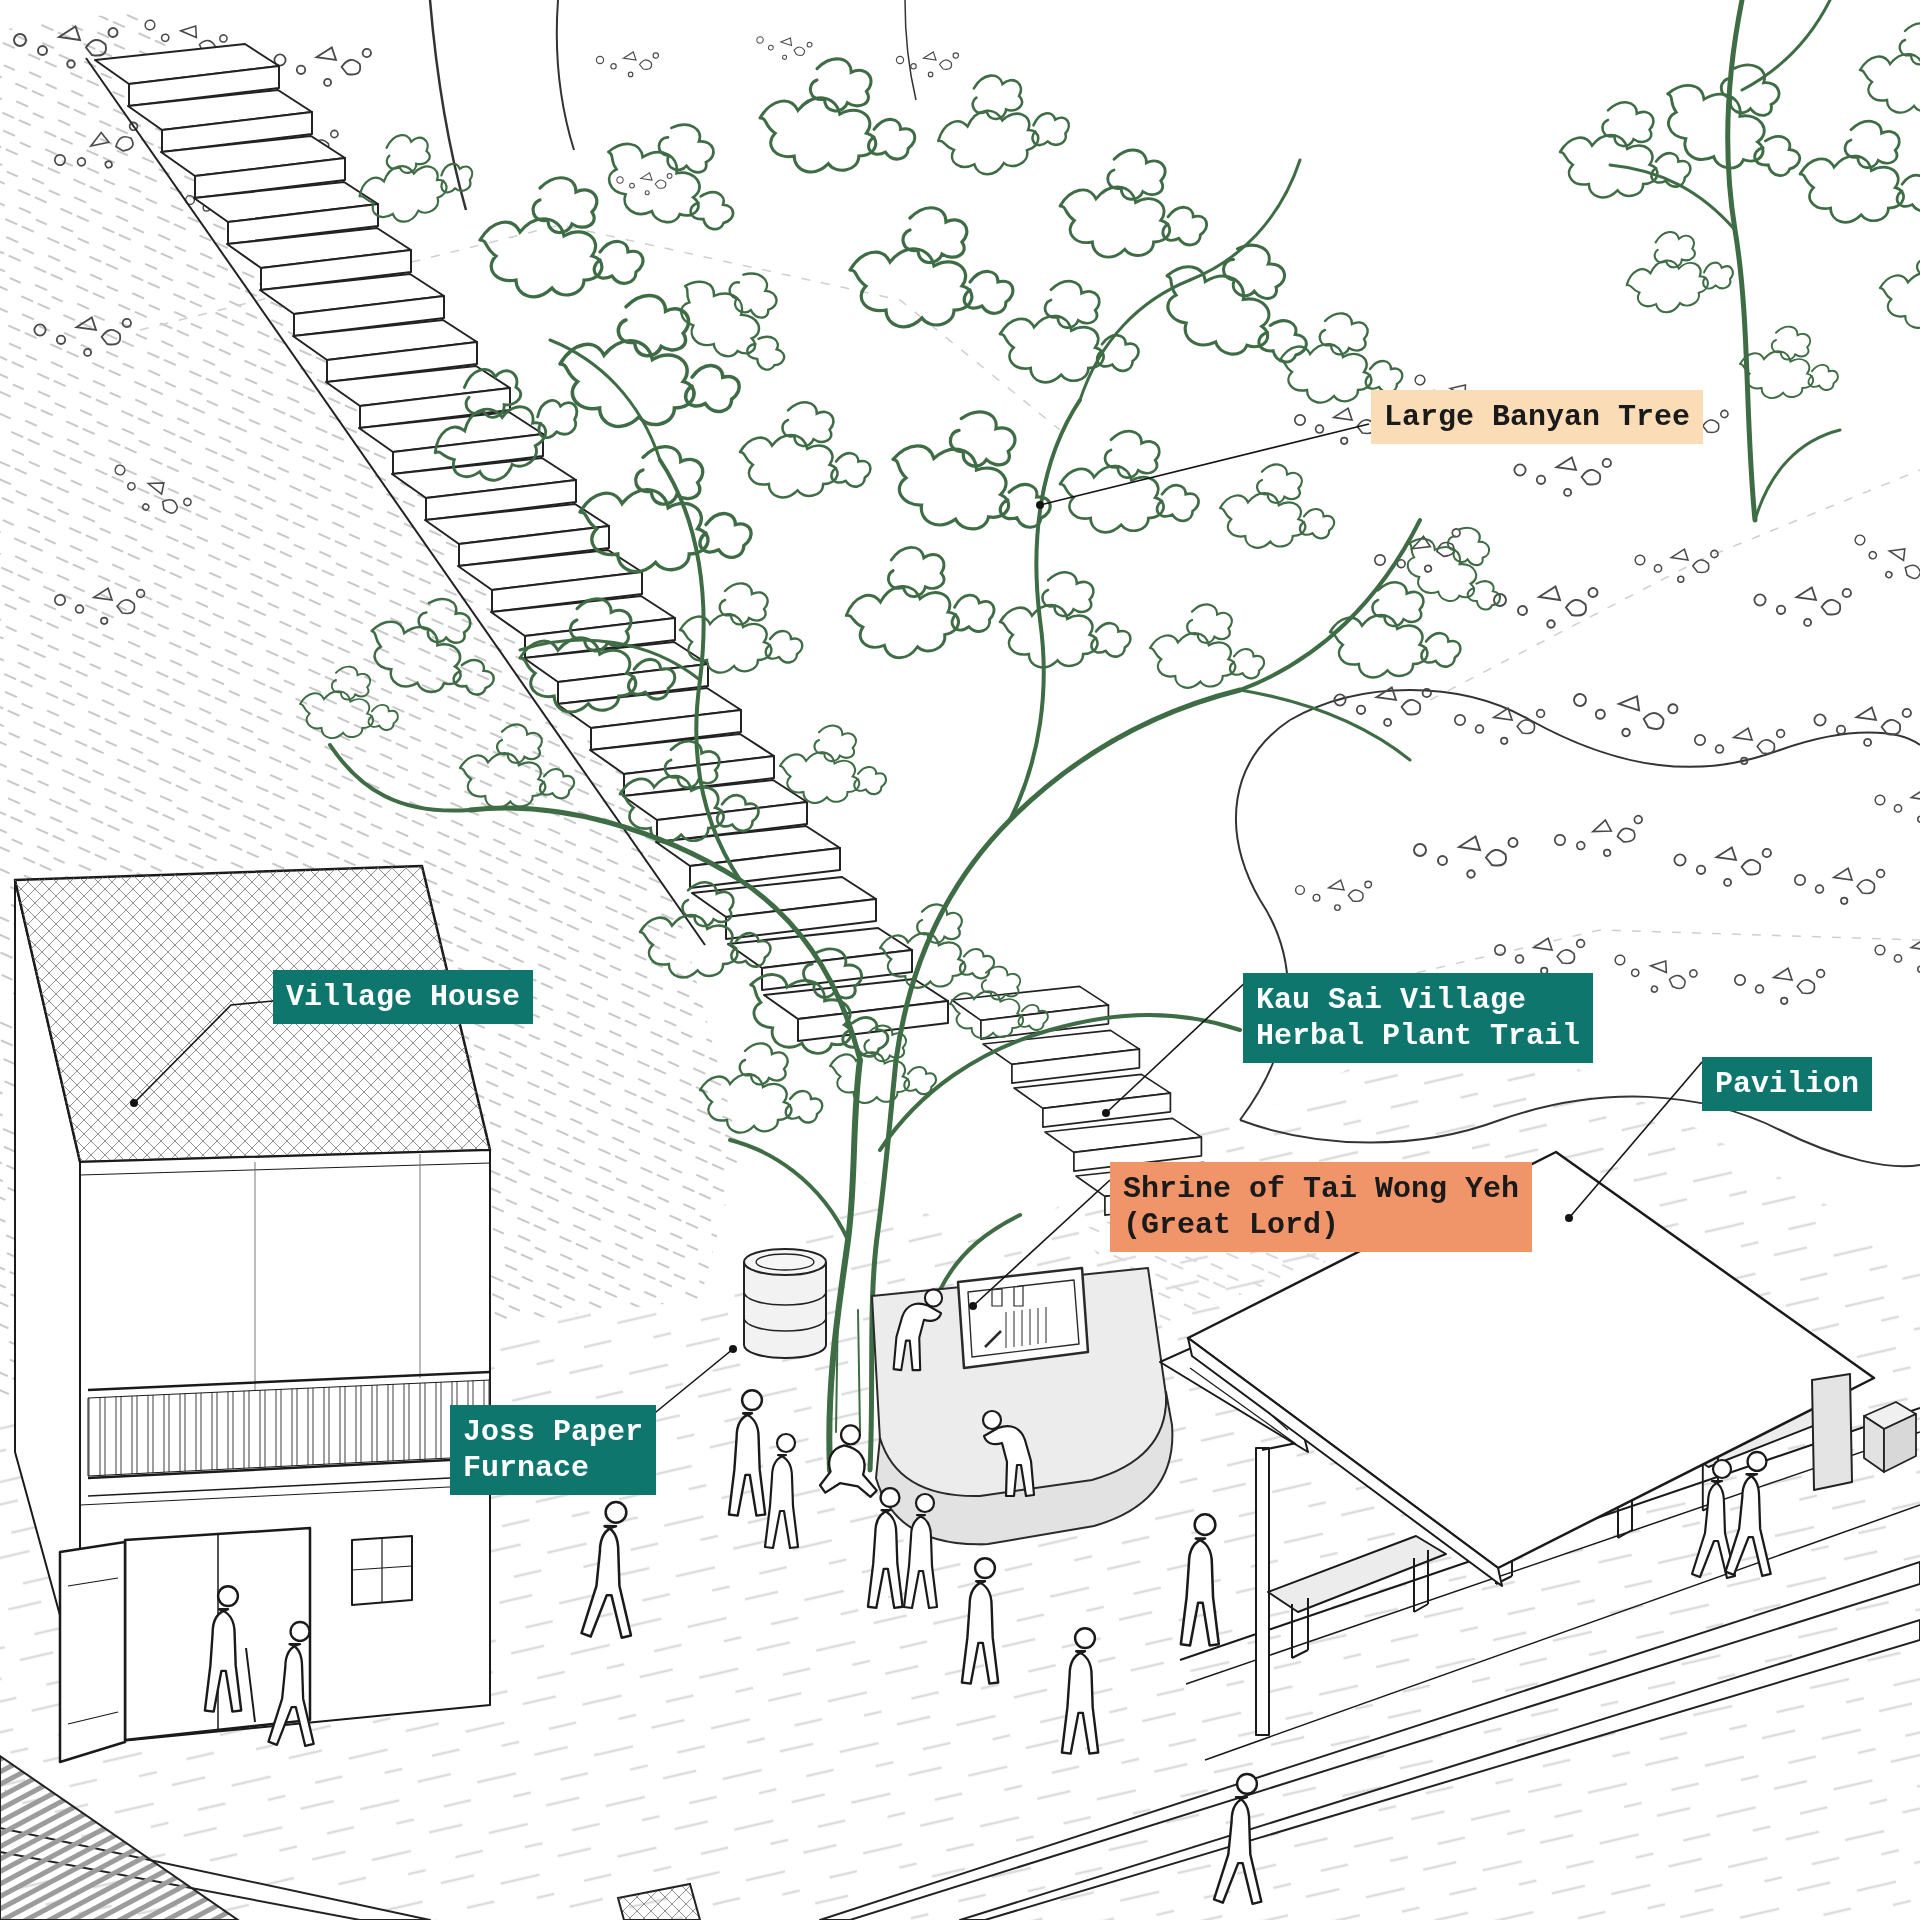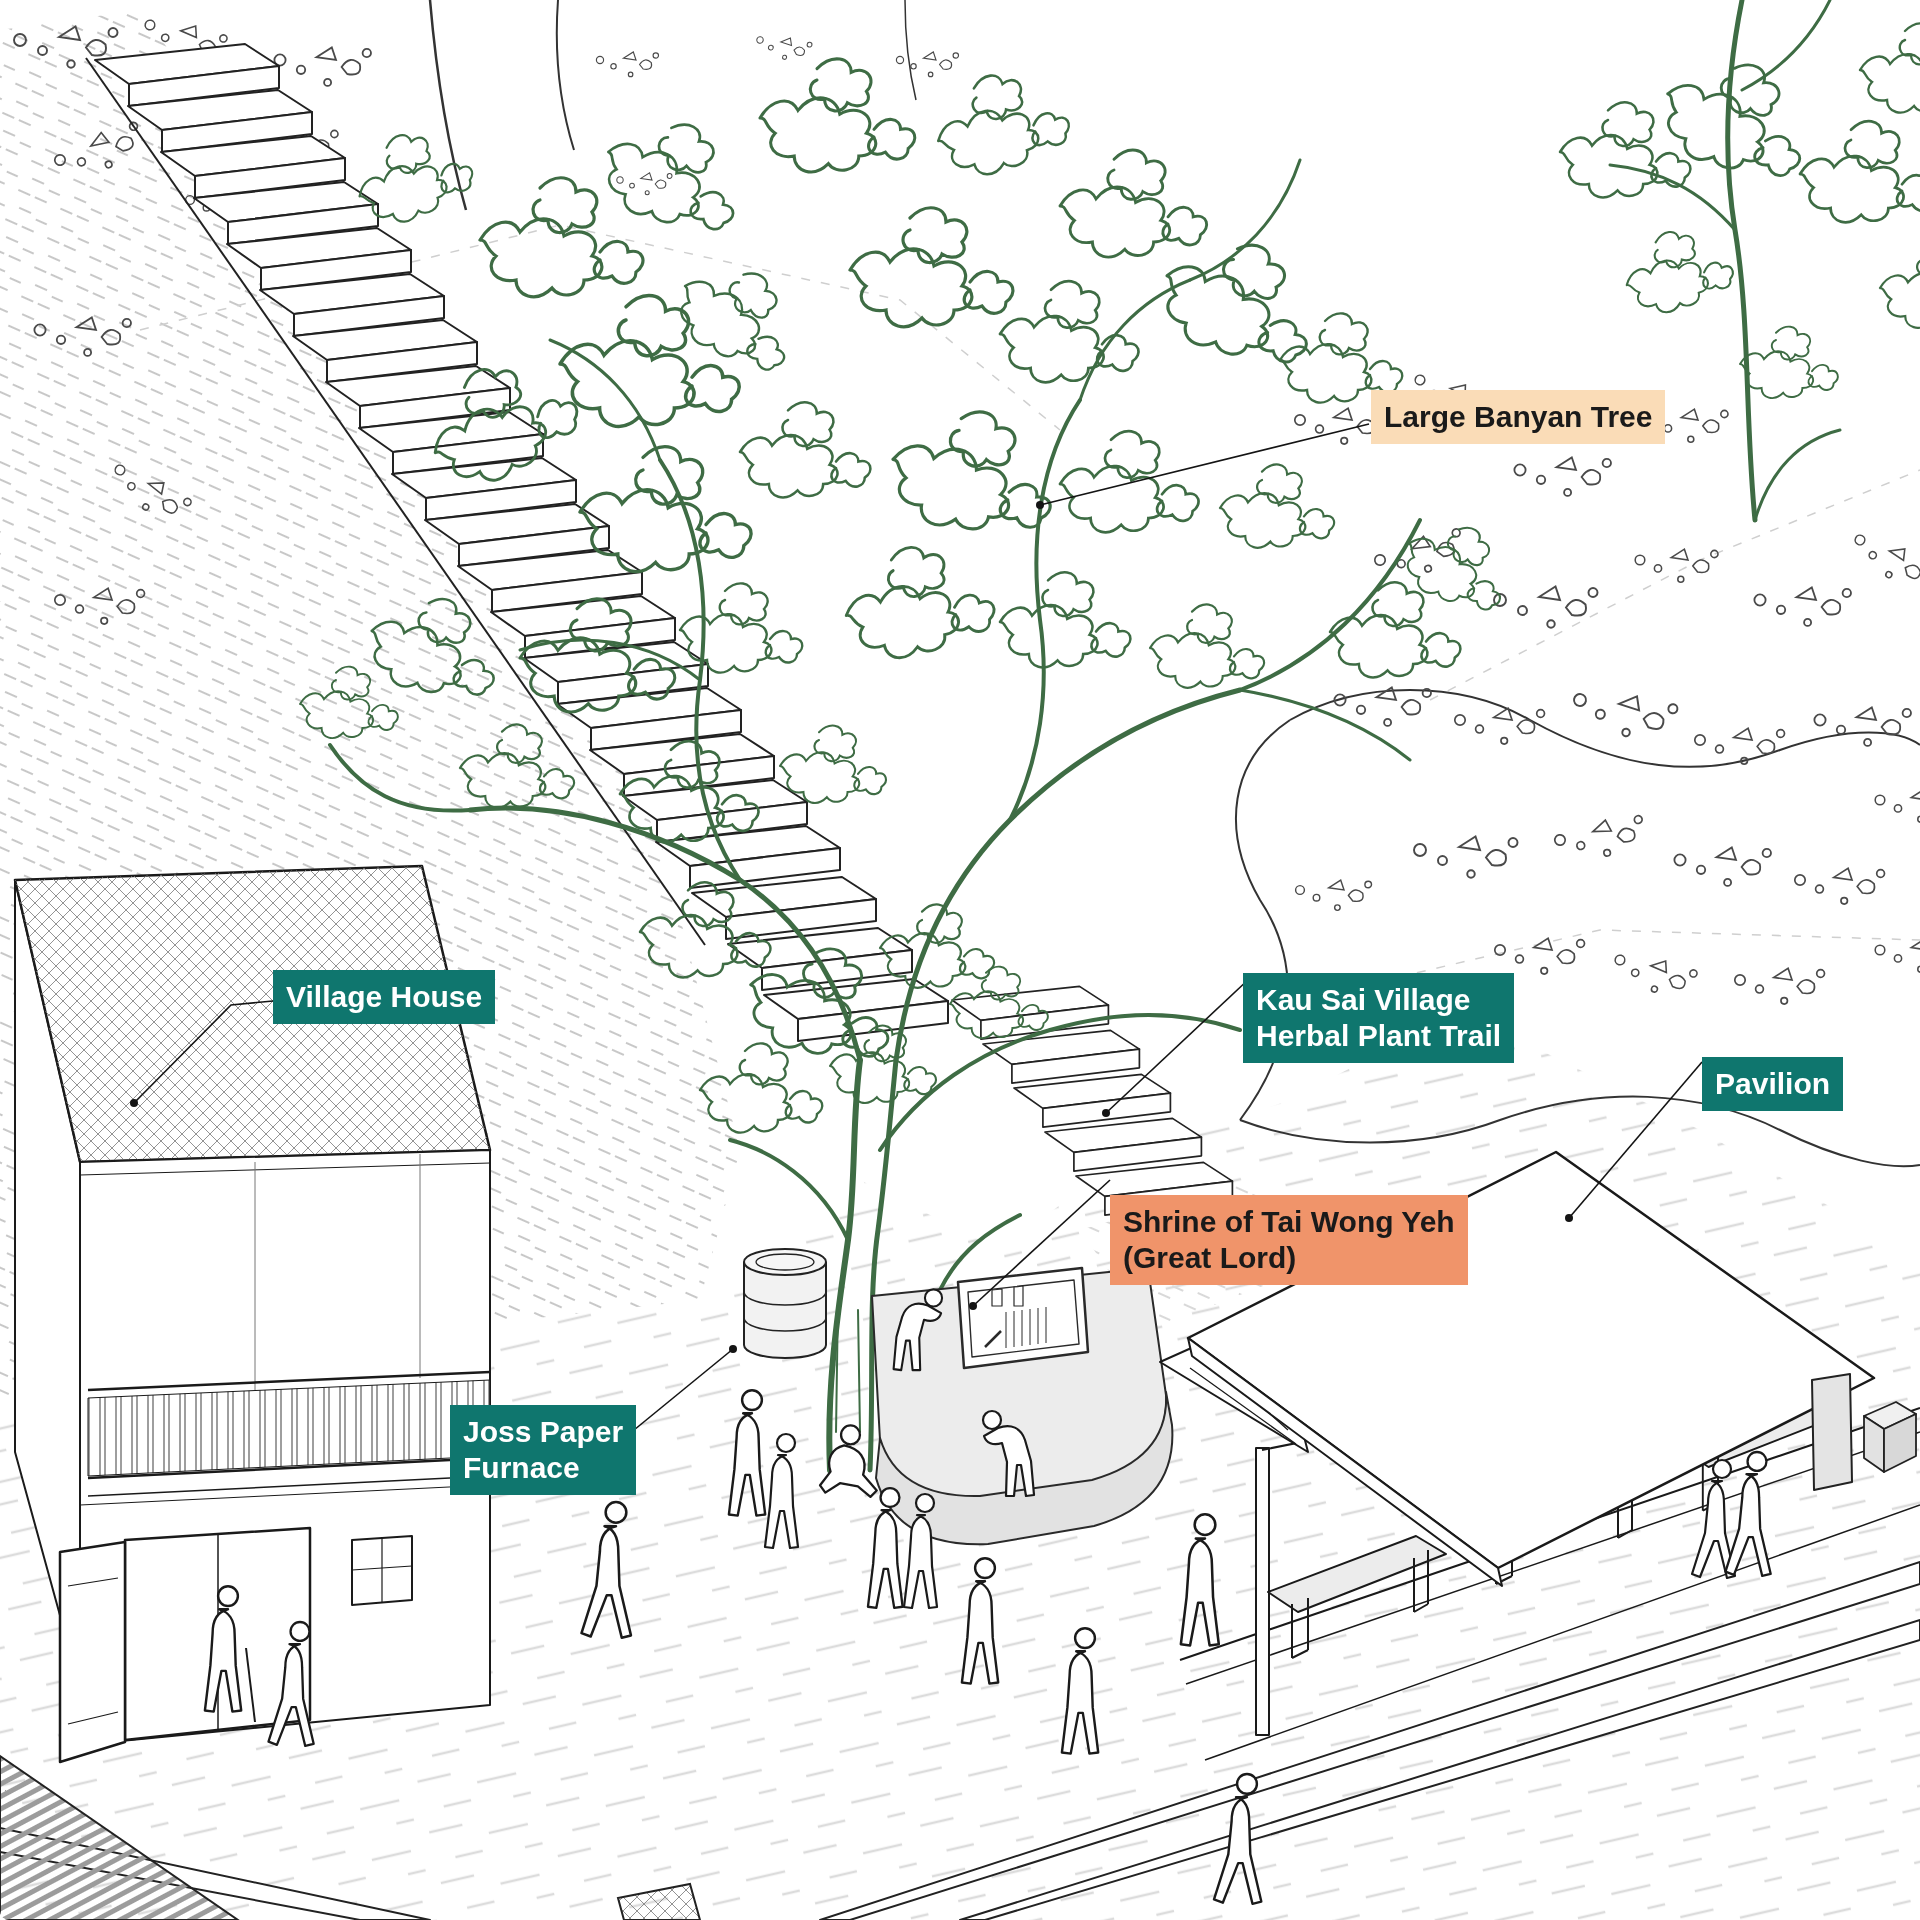--- a/index.html
+++ b/index.html
@@ -1,17 +1,17 @@
 <!DOCTYPE html>
 <html><head>
 <meta charset="utf-8">
 <style>
   html,body{margin:0;padding:0;background:#fff;}
   .scene{position:relative;width:1920px;height:1920px;background:#ffffff;overflow:hidden;
-         font-family:Liberation Sans, sans-serif;border-radius:9px;}
+         font-family:Liberation Mono, monospace;}
   .scene svg{position:absolute;left:0;top:0;}
   .callout{position:absolute;font-weight:700;font-size:30px;line-height:1.2;
            padding:9px 13px;white-space:pre-line;letter-spacing:0;}
   .callout.dark{background:#0f766e;color:#ffffff;}
   .callout.peach{background:#fadcb7;color:#1a1a1a;}
   .callout.orange{background:#f0946a;color:#1a1a1a;}
 </style>
 </head>
 <body>
 
@@ -378,19 +378,19 @@
 
 <div class="callout peach" style="left:1371px;top:390px;">Large Banyan Tree</div>
 
 <div class="callout dark" style="left:273px;top:970px;">Village House</div>
 
 <div class="callout dark" style="left:1243px;top:973px;">Kau Sai Village
 Herbal Plant Trail</div>
 
 <div class="callout dark" style="left:1702px;top:1057px;text-align:center;">Pavilion</div>
 
-<div class="callout orange" style="left:1110px;top:1162px;margin-top:33px;">Shrine of Tai Wong Yeh
+<div class="callout orange" style="left:1110px;top:1162px;">Shrine of Tai Wong Yeh
 (Great Lord)</div>
 
 <div class="callout dark" style="left:425px;top:1405px;margin-left:25px;">Joss Paper
 Furnace</div>
 
 </div>
 
 </body></html>

